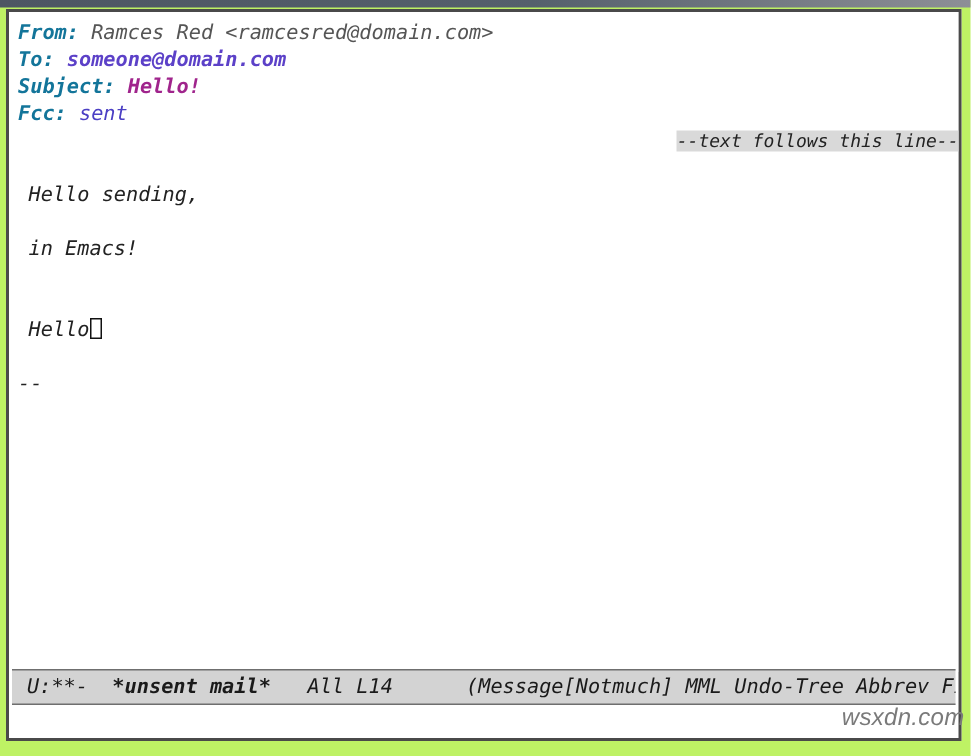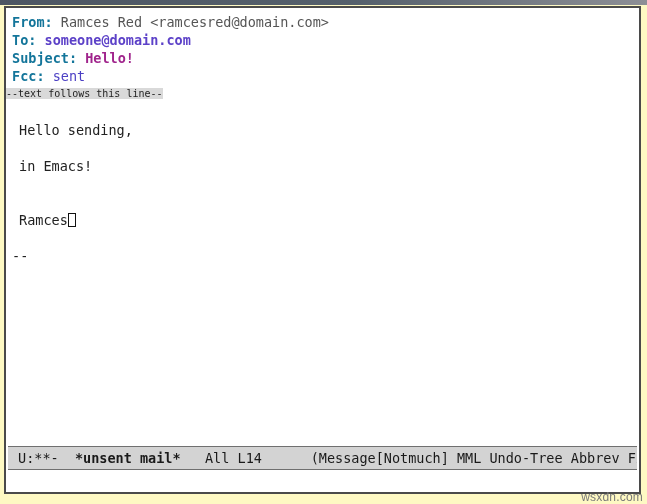--- a/index.html
+++ b/index.html
@@ -13,21 +13,22 @@
     height: 504px;
     overflow: hidden;
     font-family: "DejaVu Sans Mono", "Liberation Mono", monospace;
   }
 
   
   #screenshot {
     position: relative;
     width: 647px;
     height: 504px;
-    background: #fef9c3;
+    background: #bef264;
+    font-style: italic;
   }
 
   
   .top-strip {
     position: absolute;
     top: 0;
     left: 0;
     width: 647px;
     height: 5px;
     background: linear-gradient(to right, #4d5663 0%, #55606c 55%, #8d8f96 100%);
@@ -81,24 +82,25 @@
     color: #a0248c;
     font-weight: bold;
     text-align: right;
   }
   .hdr-value-fcc { color: #4b3fc4; }
 
   
   .separator-line {
     height: 18px;
     line-height: 18px;
-    font-size: 10px;
+    font-size: 12px;
     white-space: pre;
-    padding-left: 0;
+    padding-left: 6px;
     color: #222222;
+    text-align: right;
   }
   .separator-line .sep-text {
     background: #d9d9d9;
     display: inline;
   }
 
   
   .body-line {
     padding-left: 13px;
   }
@@ -143,23 +145,23 @@
     right: 2px;
     bottom: 0;
     height: 22px;
     background: #ffffff;
   }
 
   
   .watermark {
     position: absolute;
     right: 4px;
-    bottom: 0px;
+    bottom: 16px;
     font-family: "Liberation Sans", sans-serif;
-    font-size: 12px;
+    font-size: 16px;
     color: #7a7a7a;
     letter-spacing: 0.2px;
   }
 </style>
 </head>
 <body>
 
 <div id="screenshot">
 
   <div class="top-strip"></div>
@@ -179,21 +181,21 @@
       <div class="separator-line"><span class="sep-text">--text follows this line--</span></div>
 
       <div class="line blank">&nbsp;</div>
 
       <div class="line body-line">Hello sending,</div>
       <div class="line body-line blank">&nbsp;</div>
       <div class="line body-line">in Emacs!</div>
       <div class="line body-line blank">&nbsp;</div>
       <div class="line body-line blank">&nbsp;</div>
 
-      <div class="line body-line"><span>Ramces</span><span class="cursor-box"></span></div>
+      <div class="line body-line"><span>Hello</span><span class="cursor-box"></span></div>
 
       <div class="line body-line blank">&nbsp;</div>
       <div class="line sig-line">--</div>
 
     </div>
 
     <div class="mode-line"><span>U:**-</span><span>  </span><span class="ml-buffer">*unsent mail*</span><span>   </span><span>All</span><span> </span><span>L14</span><span>      </span><span>(Message[Notmuch] MML Undo-Tree Abbrev Fill)</span></div>
 
     <div class="echo-area"></div>
 

